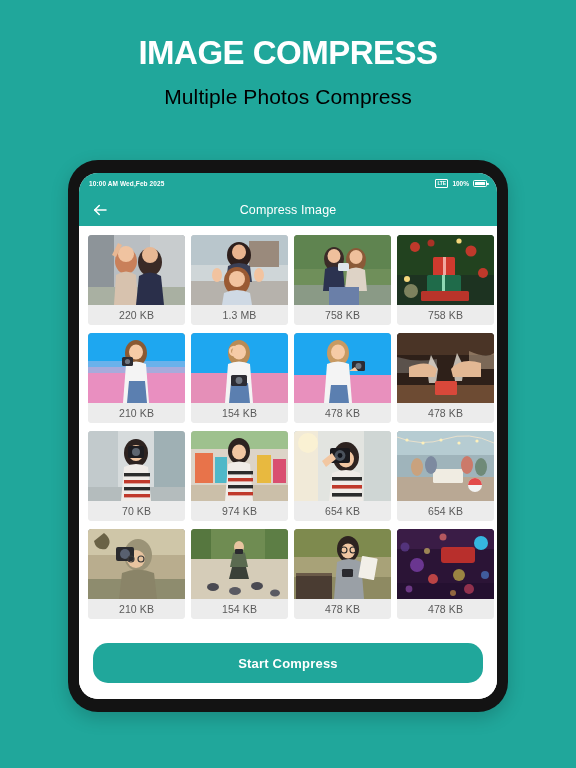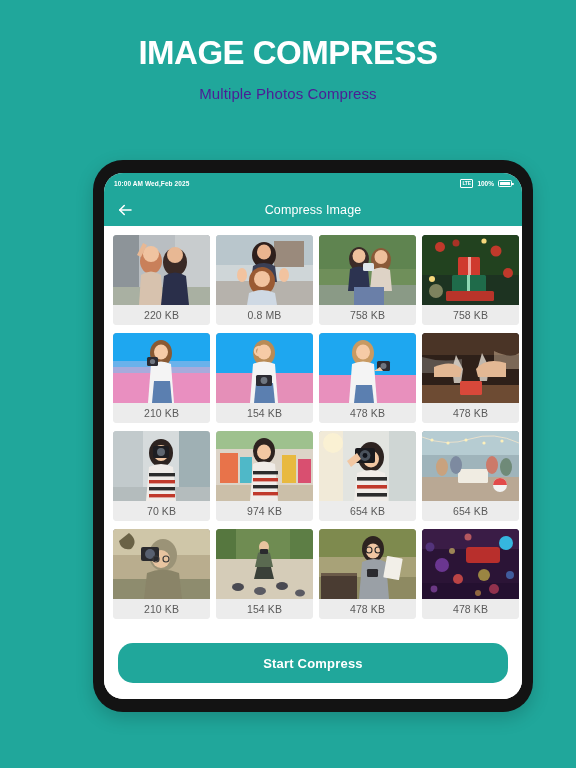--- a/index.html
+++ b/index.html
@@ -23,39 +23,38 @@
     text-align: center;
   }
   .promo-title {
     color: #ffffff;
     font-size: 33px;
     font-weight: bold;
     letter-spacing: -0.5px;
     line-height: 1.06;
   }
   .promo-subtitle {
-    color: #4c1d95;
-    font-size: 15px;
+    color: #000000;
+    font-size: 21px;
     font-weight: 400;
     margin-top: 14px;
     letter-spacing: 0.1px;
   }
 
   
   .tablet {
     position: absolute;
     left: 68px;
     top: 160px;
     width: 440px;
     height: 552px;
     background: #131313;
     border-radius: 30px;
     padding: 13px 11px;
     box-shadow: 0 6px 18px rgba(0,0,0,0.18);
-    margin-left: 25px;
   }
   .screen {
     width: 100%;
     height: 100%;
     background: #ffffff;
     border-radius: 19px;
     overflow: hidden;
     display: flex;
     flex-direction: column;
     position: relative;
@@ -274,21 +273,21 @@
               <ellipse cx="48" cy="20" rx="12" ry="13" fill="#2e1f1c"></ellipse>
               <ellipse cx="48" cy="17" rx="7" ry="7.5" fill="#eab48f"></ellipse>
               <path d="M37 31 q11 -6 22 0 l2 16 h-26z" fill="#3a3f55"></path>
               <ellipse cx="46" cy="46" rx="13" ry="14" fill="#9a5a33"></ellipse>
               <ellipse cx="46" cy="44" rx="8" ry="8" fill="#f2c39f"></ellipse>
               <path d="M33 58 q13 -6 26 0 l2 12 h-30z" fill="#cfd9e4"></path>
               <ellipse cx="26" cy="40" rx="5" ry="7" fill="#f2c39f"></ellipse>
               <ellipse cx="68" cy="40" rx="5" ry="7" fill="#f2c39f"></ellipse>
             </svg>
           </div>
-          <div class="card-label">0.8 MB</div>
+          <div class="card-label">1.3 MB</div>
         </div>
 
         <div class="card">
           <div class="thumb">
             <svg viewBox="0 0 97 70" preserveAspectRatio="xMidYMid slice">
               <rect width="97" height="70" fill="#6f8f5a"></rect>
               <rect x="0" y="0" width="97" height="34" fill="#5f8450"></rect>
               <rect x="0" y="50" width="97" height="20" fill="#8a9a86"></rect>
               <ellipse cx="40" cy="24" rx="10" ry="12" fill="#3b2b28"></ellipse>
               <ellipse cx="40" cy="21" rx="6.5" ry="7" fill="#efc09c"></ellipse>

